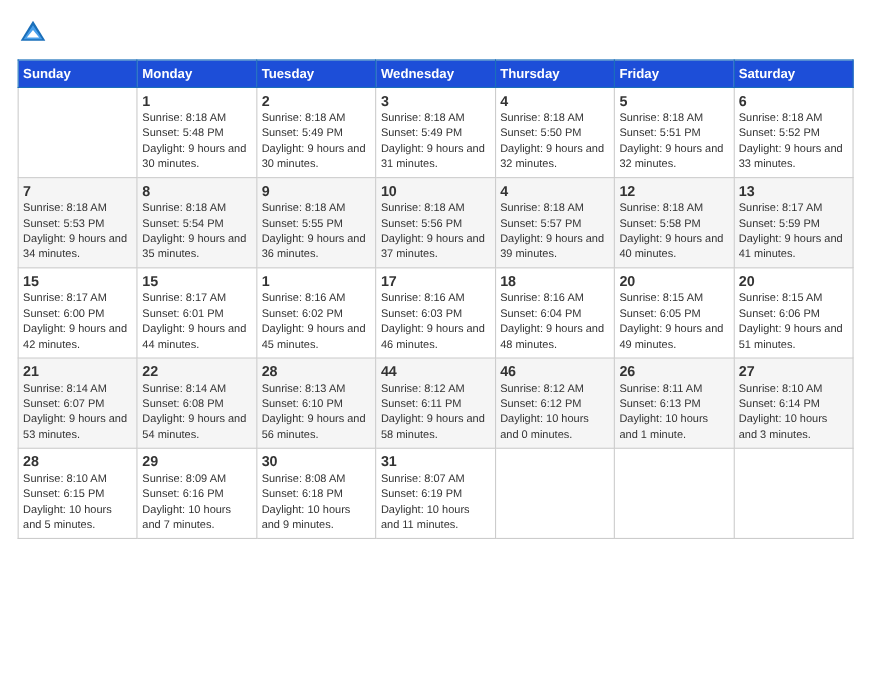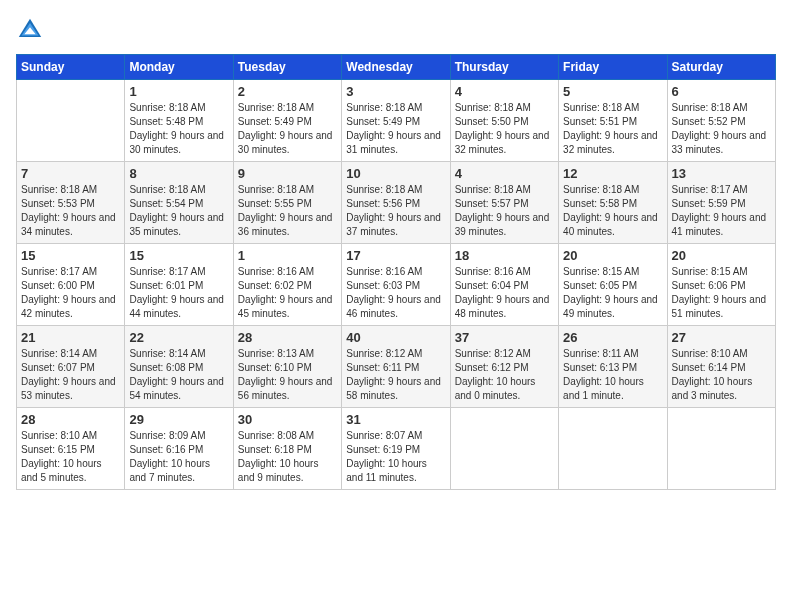--- a/index.html
+++ b/index.html
@@ -227,25 +227,25 @@
           </td>
           <td>
             <span class="day-number">22</span>
             <div class="day-info">Sunrise: 8:14 AM<br>Sunset: 6:08 PM<br>Daylight: 9 hours and 54 minutes.</div>
           </td>
           <td>
             <span class="day-number">28</span>
             <div class="day-info">Sunrise: 8:13 AM<br>Sunset: 6:10 PM<br>Daylight: 9 hours and 56 minutes.</div>
           </td>
           <td>
-            <span class="day-number">40</span>
+            <span class="day-number">44</span>
             <div class="day-info">Sunrise: 8:12 AM<br>Sunset: 6:11 PM<br>Daylight: 9 hours and 58 minutes.</div>
           </td>
           <td>
-            <span class="day-number">37</span>
+            <span class="day-number">46</span>
             <div class="day-info">Sunrise: 8:12 AM<br>Sunset: 6:12 PM<br>Daylight: 10 hours and 0 minutes.</div>
           </td>
           <td>
             <span class="day-number">26</span>
             <div class="day-info">Sunrise: 8:11 AM<br>Sunset: 6:13 PM<br>Daylight: 10 hours and 1 minute.</div>
           </td>
           <td>
             <span class="day-number">27</span>
             <div class="day-info">Sunrise: 8:10 AM<br>Sunset: 6:14 PM<br>Daylight: 10 hours and 3 minutes.</div>
           </td>

